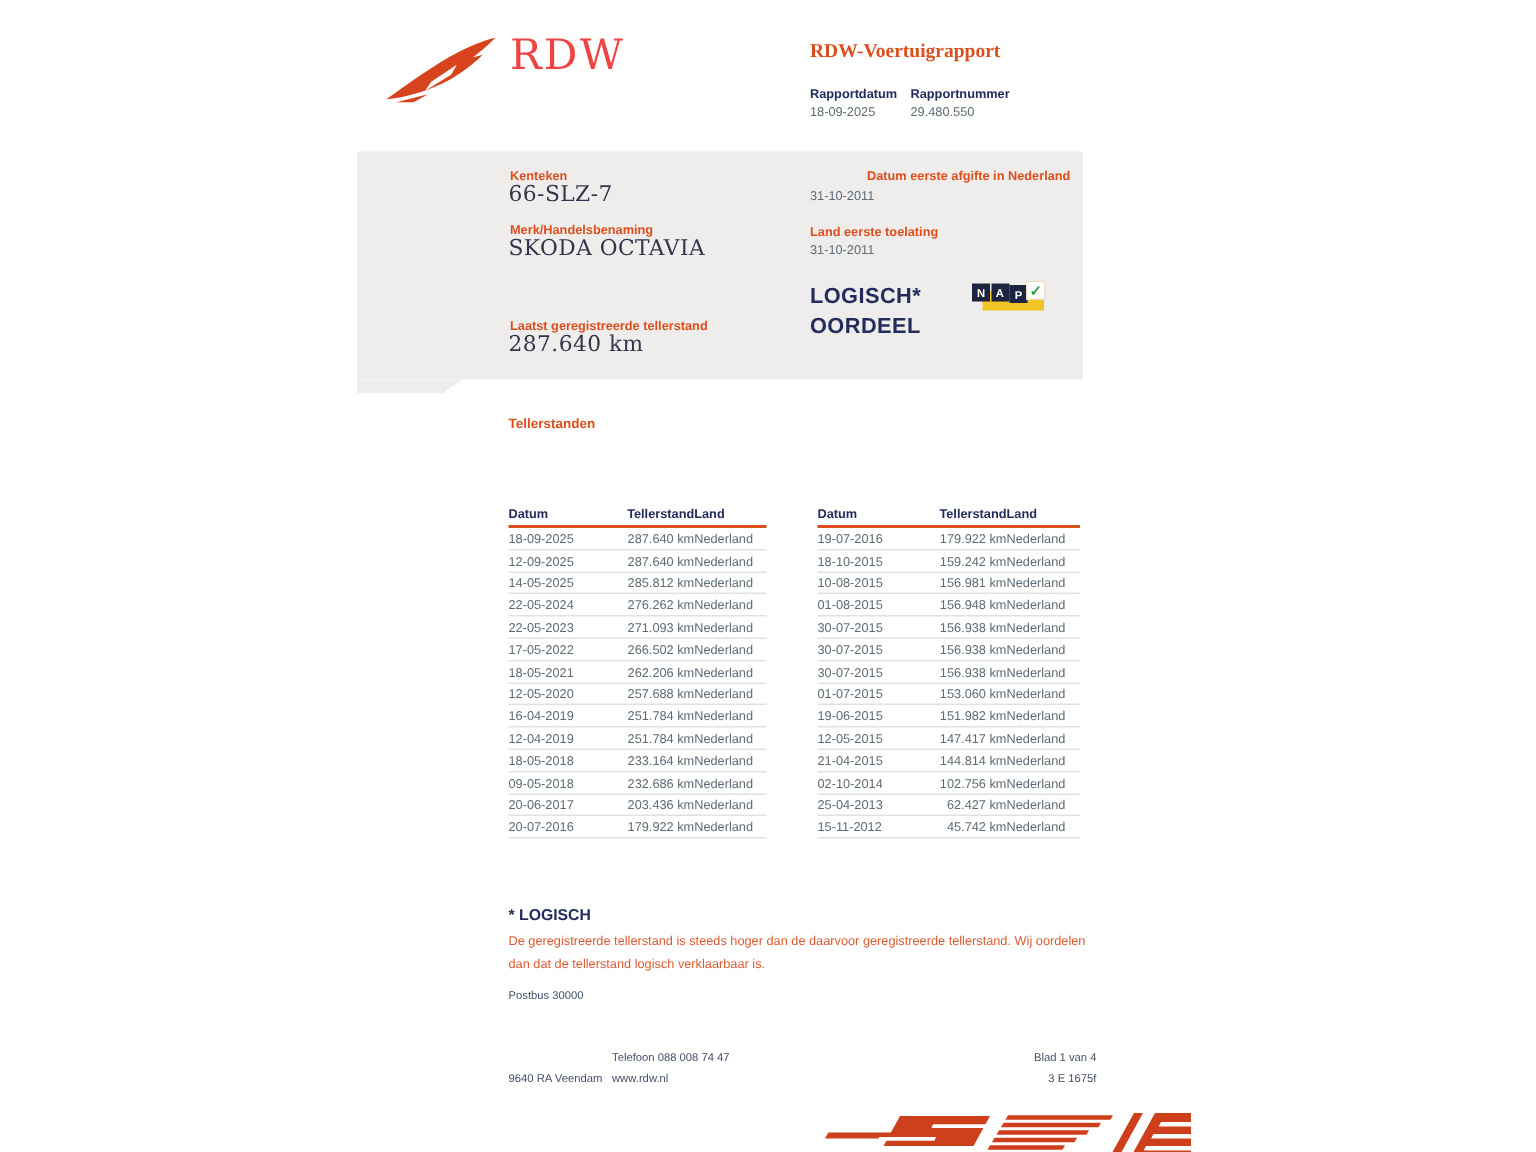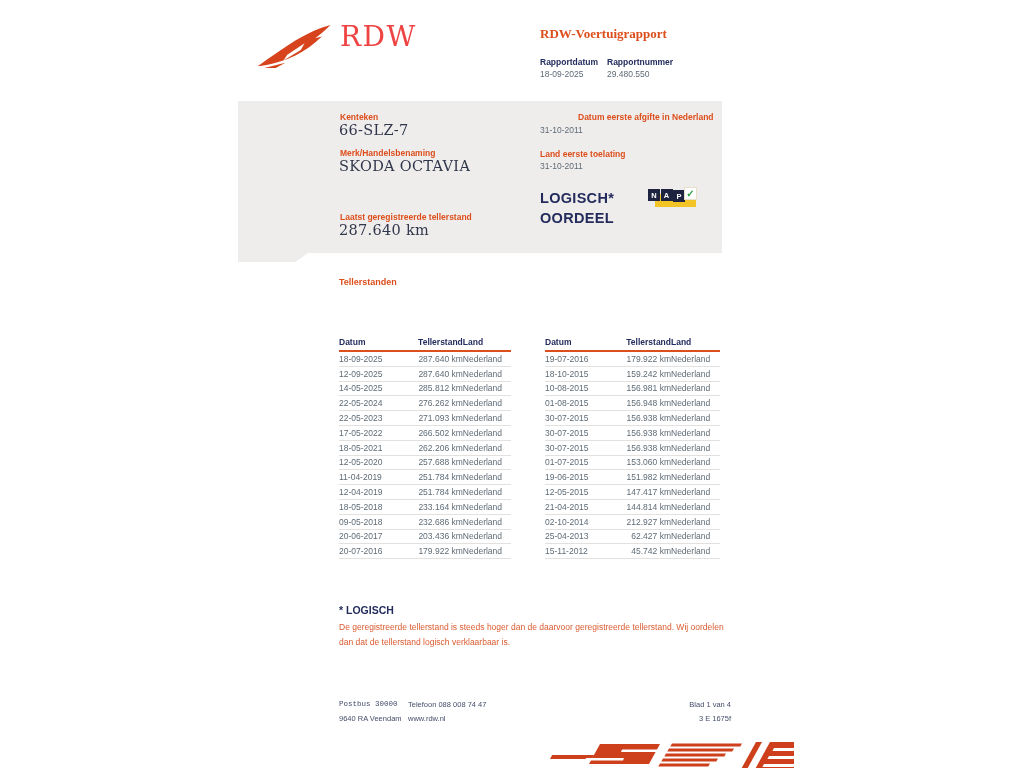--- a/index.html
+++ b/index.html
@@ -198,21 +198,21 @@
       <span class="c3">Nederland</span>
     </div>
 
     <div class="trow">
       <span class="c1">12-05-2020</span>
       <span class="c2">257.688 km</span>
       <span class="c3">Nederland</span>
     </div>
 
     <div class="trow">
-      <span class="c1">11-04-2019</span>
+      <span class="c1">16-04-2019</span>
       <span class="c2">251.784 km</span>
       <span class="c3">Nederland</span>
     </div>
 
     <div class="trow">
       <span class="c1">12-04-2019</span>
       <span class="c2">251.784 km</span>
       <span class="c3">Nederland</span>
     </div>
 
@@ -309,41 +309,41 @@
     </div>
 
     <div class="trow">
       <span class="c1">21-04-2015</span>
       <span class="c2">144.814 km</span>
       <span class="c3">Nederland</span>
     </div>
 
     <div class="trow">
       <span class="c1">02-10-2014</span>
-      <span class="c2">212.927 km</span>
+      <span class="c2">102.756 km</span>
       <span class="c3">Nederland</span>
     </div>
 
     <div class="trow">
       <span class="c1">25-04-2013</span>
       <span class="c2">62.427 km</span>
       <span class="c3">Nederland</span>
     </div>
 
     <div class="trow">
       <span class="c1">15-11-2012</span>
       <span class="c2">45.742 km</span>
       <span class="c3">Nederland</span>
     </div>
   </div>
 
 <div class="footnote-title">* LOGISCH</div>
 <div class="footnote-text">De geregistreerde tellerstand is steeds hoger dan de daarvoor geregistreerde tellerstand. Wij oordelen dan dat de tellerstand logisch verklaarbaar is.</div>
 
-<div class="ft" style="left:339px; top:700px;font-family:Liberation Mono, monospace;">Postbus 30000</div>
+<div class="ft" style="left:339px; top:659px;">Postbus 30000</div>
 <div class="ft" style="left:339px; top:714px;">9640 RA Veendam</div>
 <div class="ft" style="left:408px; top:700px;">Telefoon 088 008 74 47</div>
 <div class="ft" style="left:408px; top:714px;"><a>www.rdw.nl</a></div>
 <div class="ft ft-right" style="right:293px; top:700px;">Blad 1 van 4</div>
 <div class="ft ft-right" style="right:293px; top:714px;">3 E 1675f</div>
 
 <svg class="bottom-art" viewBox="0 0 252 31" preserveAspectRatio="none">
   <g fill="#CE3F1B">
     <path d="M10.2 18 L52.2 18 L50 22 L8 22 Z"></path>
     <path d="M58 7 L118 7 L107 27 L47 27 Z"></path>

